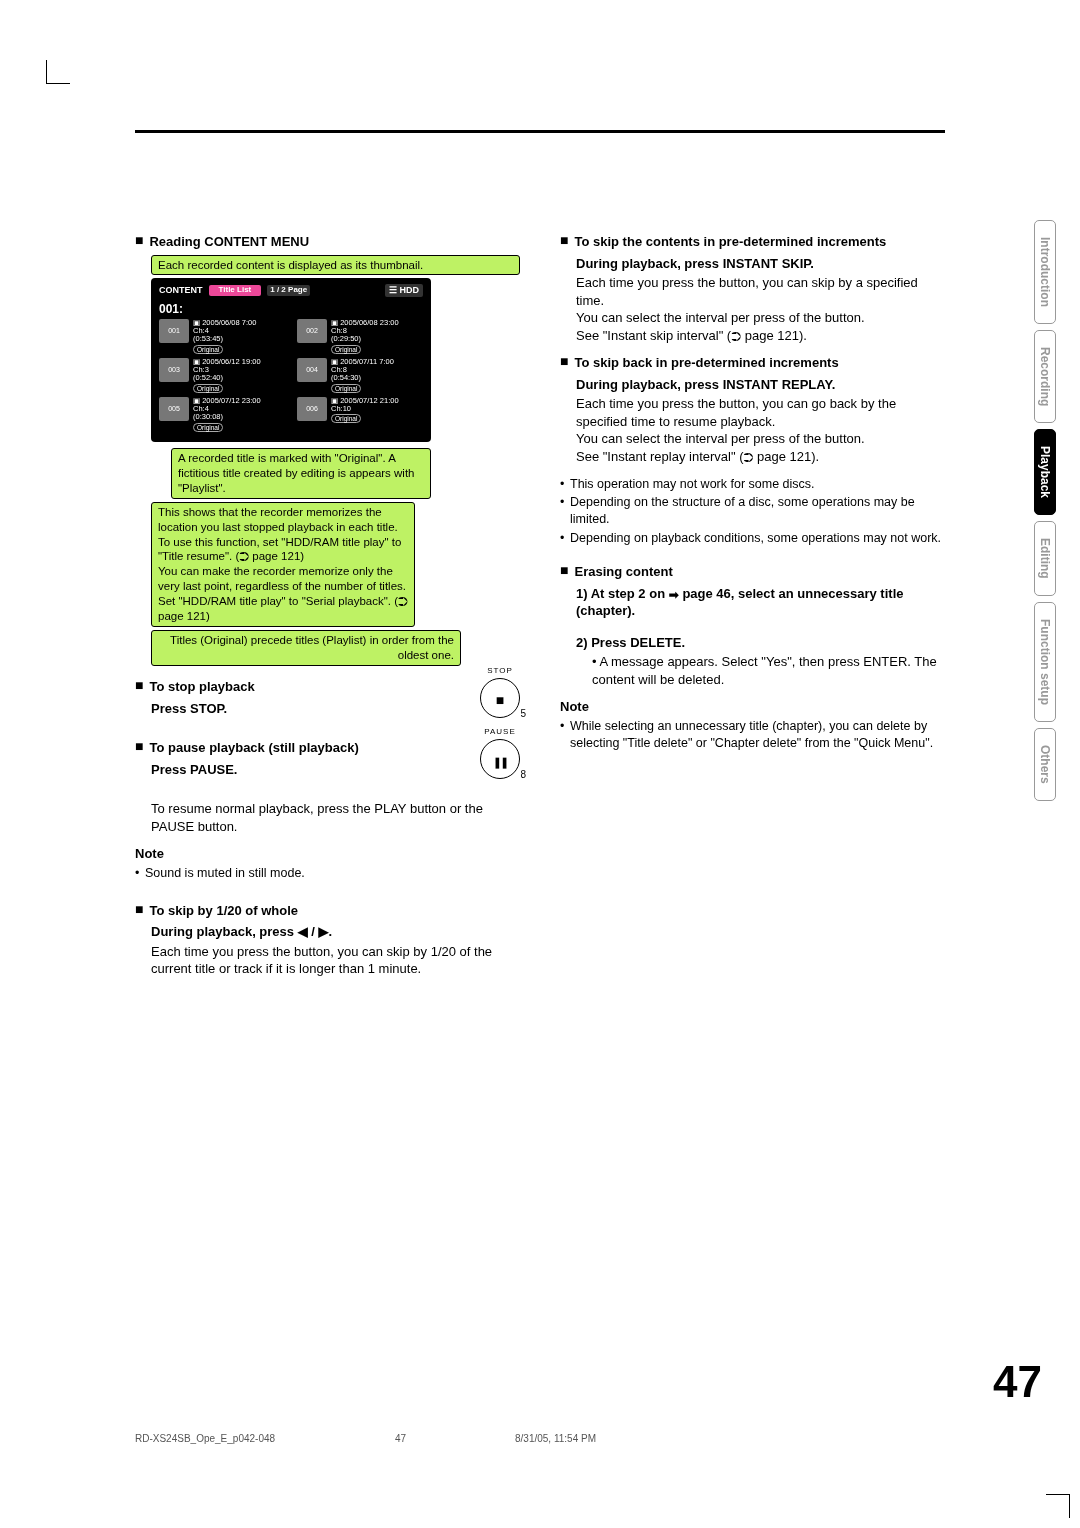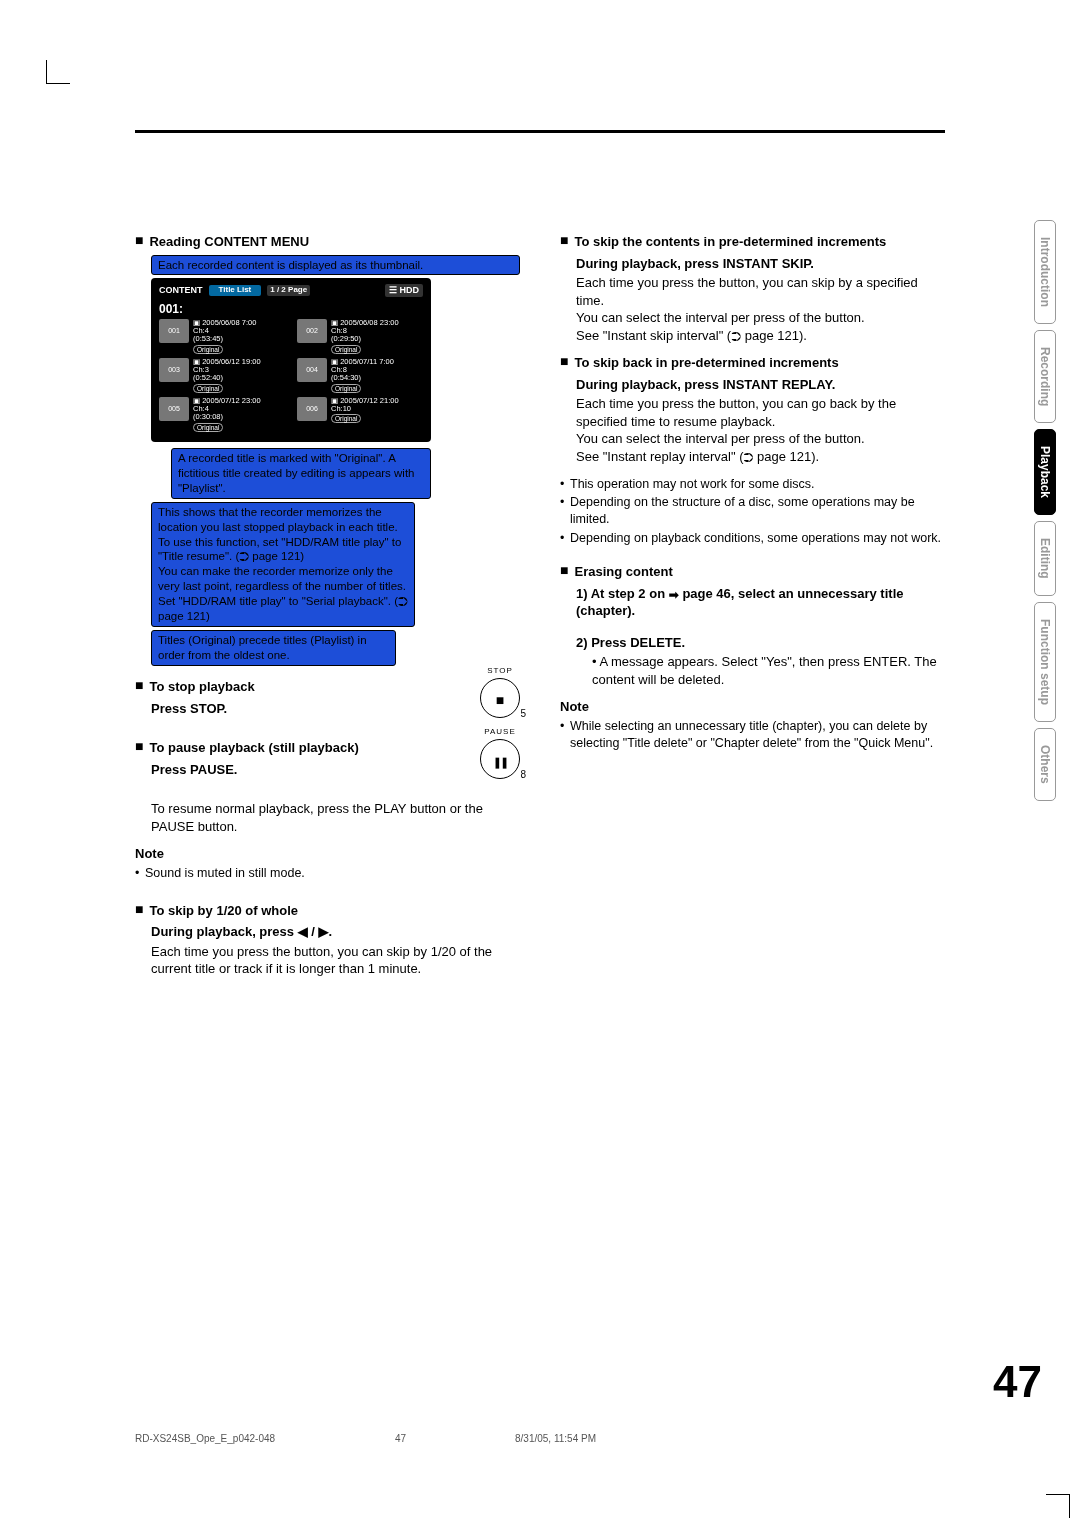--- a/index.html
+++ b/index.html
@@ -25,30 +25,30 @@
   }
   .columns { display: flex; gap: 40px; }
   .col { width: 50%; }
   .sect-head { font-weight: bold; font-size: 13px; margin-bottom: 4px; display:flex; gap:6px;}
   .sect-head .sq { font-size:14px; line-height:1; }
   .sub-bold { font-weight: bold; font-size: 13px; margin: 4px 0 2px 16px; }
   .body { margin-left: 16px; margin-bottom: 10px; }
   .callout {
     border: 1px solid #000; border-radius: 3px;
     padding: 2px 6px; font-size: 11.5px; line-height:1.3;
-    margin-bottom: 3px; background:#1d4ed8;
+    margin-bottom: 3px; background:#bef264;
   }
   .content-menu-wrap { position:relative; }
   .content-menu {
     background:#000; color:#fff; border-radius:4px;
     width: 280px; margin-left:16px; padding:6px 8px 10px 8px;
     font-size:8px;
   }
   .cm-title-row { display:flex; align-items:center; gap:6px; font-size:9px; font-weight:bold; margin-bottom:4px;}
-  .cm-title-row .pill { background:#0369a1; border-radius:2px; padding:0 10px; font-size:8px;}
+  .cm-title-row .pill { background:#ec4899; border-radius:2px; padding:0 10px; font-size:8px;}
   .cm-title-row .pill2 { background:#333; border-radius:2px; padding:0 3px; font-size:8px;}
   .cm-title-row .rt { margin-left:auto; background:#333; padding:0 4px; border-radius:2px;}
   .cm-grid { display:grid; grid-template-columns: 1fr 1fr; gap:4px 12px; }
   .cm-item { display:flex; gap:4px; font-size:7.5px; align-items:flex-start; }
   .cm-thumb { width:30px; height:24px; background:#777; border-radius:2px; display:flex; align-items:center; justify-content:center; font-size:7px;}
   .cm-info { line-height:1.1; }
   .cm-info .orig { display:inline-block; border:1px solid #aaa; border-radius:6px; padding:0 3px; font-size:6.5px; margin-top:1px;}
   .row-001 { font-size:12px; margin-bottom:2px; font-weight:bold;}
   .callout-stack { margin-left:16px; margin-top:6px; }
   .btn-round { width:40px; height:40px; border:1px solid #000; border-radius:50%; display:flex; align-items:center; justify-content:center; font-size:20px; }
@@ -150,21 +150,21 @@
       <div class="callout-stack">
         <div class="callout" style="width:260px;margin-left:20px;">A recorded title is marked with "Original". A fictitious title created by editing is appears with "Playlist".</div>
 
         <div class="callout" style="width:264px;">
           <span>This shows that the recorder memorizes the location you last stopped playback in each title.</span><br>
           <span>To use this function, set "HDD/RAM title play" to "Title resume". (</span><span class="arrow-outline"></span><span> page 121)</span><br>
           <span>You can make the recorder memorize only the very last point, regardless of the number of titles.</span><br>
           <span>Set "HDD/RAM title play" to "Serial playback". (</span><span class="arrow-outline"></span><br><span> page 121)</span>
         </div>
 
-        <div class="callout" style="width:245px;">Titles (Original) precede titles (Playlist) in order from the oldest one.</div>
+        <div class="callout" style="width:310px;text-align:right;">Titles (Original) precede titles (Playlist) in order from the oldest one.</div>
       </div>
       </div>
 
       <div class="btn-row" style="margin-top:12px;">
         <div class="btn-col">
           <div class="sect-head">
               <span class="sq">■</span>
               <span>To stop playback</span>
             </div>
           <div class="sub-bold">Press STOP.</div>

